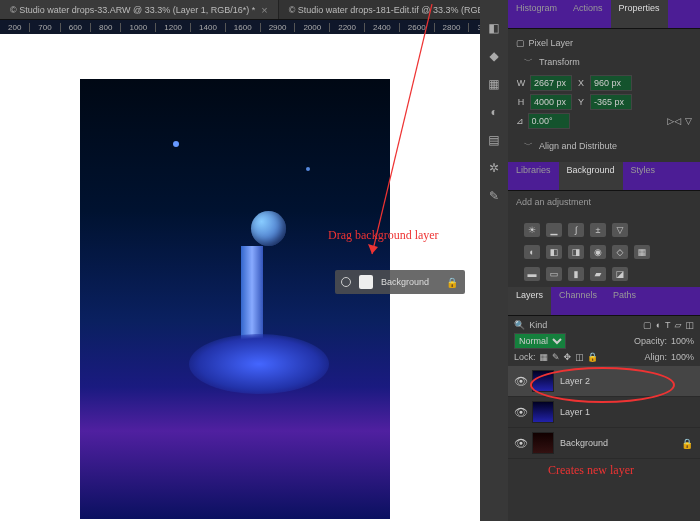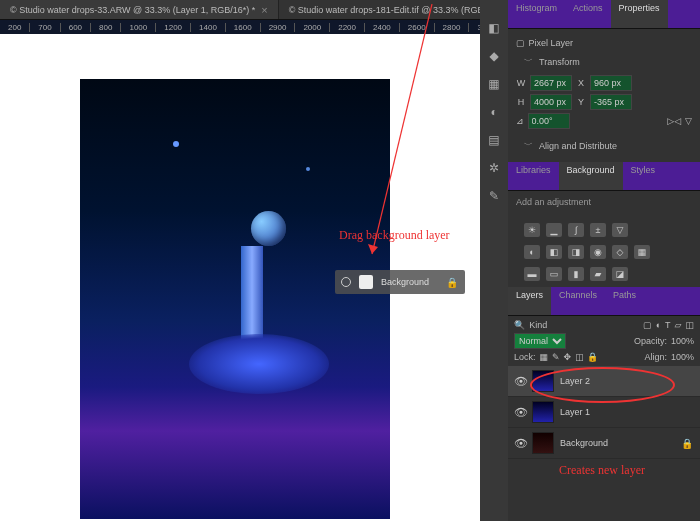--- a/index.html
+++ b/index.html
@@ -39,21 +39,21 @@
 .layer-controls { padding: 4px 6px; font-size: 9px; color: #bbb; display: flex; flex-direction: column; gap: 3px; }
 .layer-controls .row { display: flex; align-items: center; gap: 4px; }
 .layer-controls select { background: #15803d; border: 1px solid #444; color: #ccc; font-size: 9px; height: 16px; }
 .layer-list { flex: 1; overflow: auto; }
 .layer-item { display: flex; align-items: center; gap: 6px; padding: 4px 6px; font-size: 9px; color: #ccc; border-bottom: 1px solid #2a2a2a; }
 .layer-item.selected { background: #454545; }
 .layer-item .eye { width: 12px; font-size: 11px; }
 .layer-item .thumb { width: 22px; height: 22px; background: linear-gradient(#002,#22a); border: 1px solid #222; }
 .layer-item .thumb.bg { background: linear-gradient(#100, #311); }
 .layer-item .lock { margin-left: auto; font-size: 10px; color: #999; }
-.annot { position: absolute; color: #e33; font-size: 12px; font-family: Georgia, serif; margin-left: 11px; }
+.annot { position: absolute; color: #e33; font-size: 12px; font-family: Georgia, serif; }
 .arrow { position: absolute; pointer-events: none; }
 .ellipse { position: absolute; border: 2px solid #e33; border-radius: 50%; pointer-events: none; }
 </style>
 </head>
 <body>
 
 <div class="tabs">
   <div class="tab active">
     <span>© Studio water drops-33.ARW @ 33.3% (Layer 1, RGB/16*) *</span>
     <span class="tab-close">×</span>

